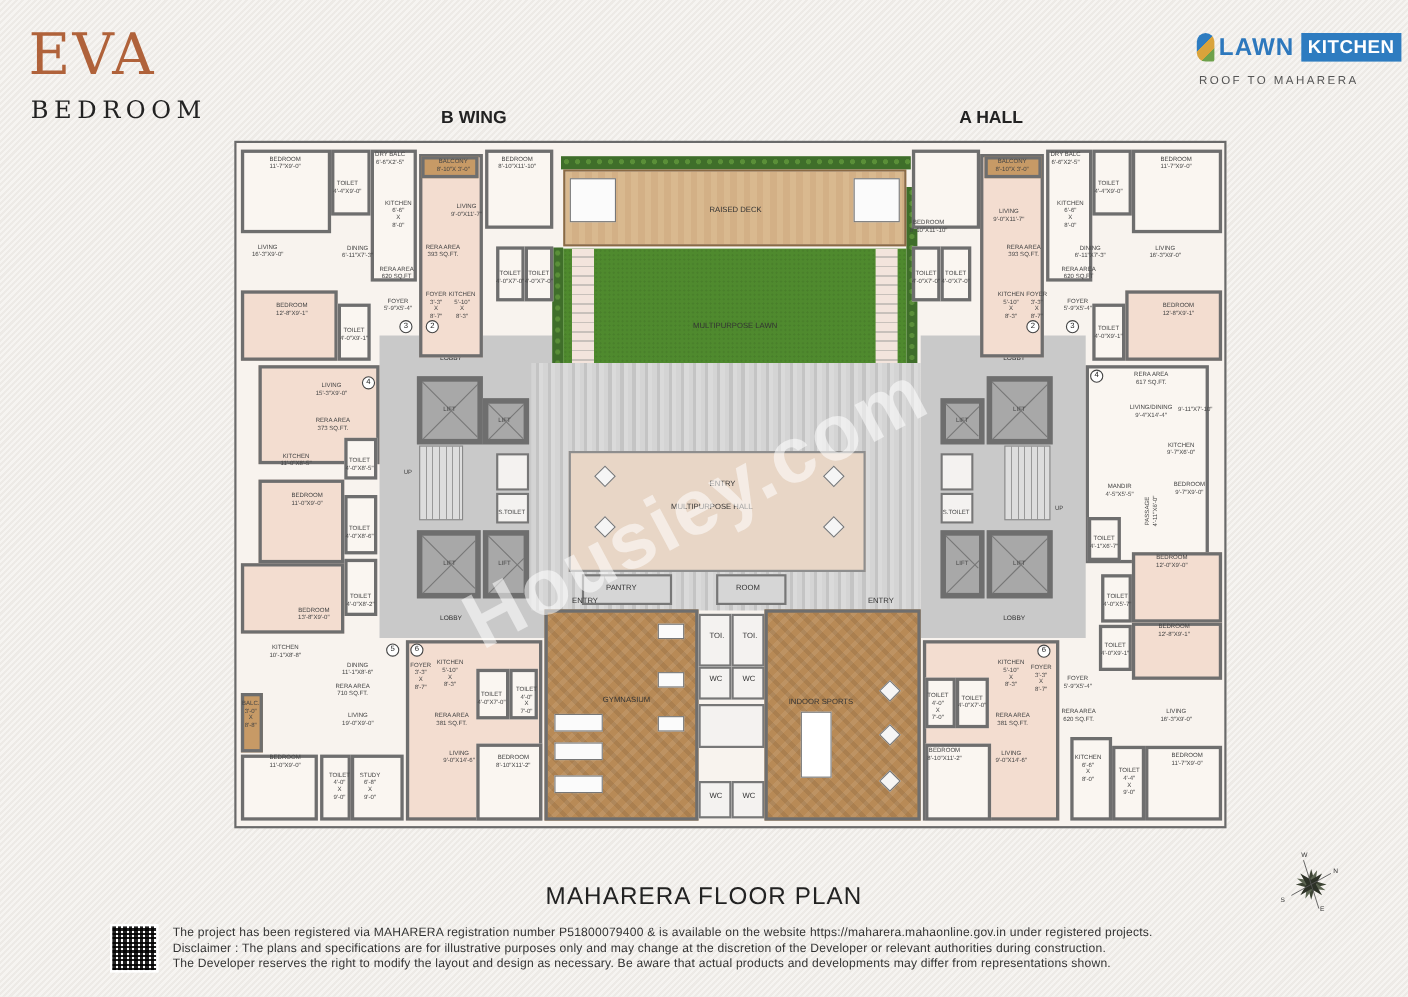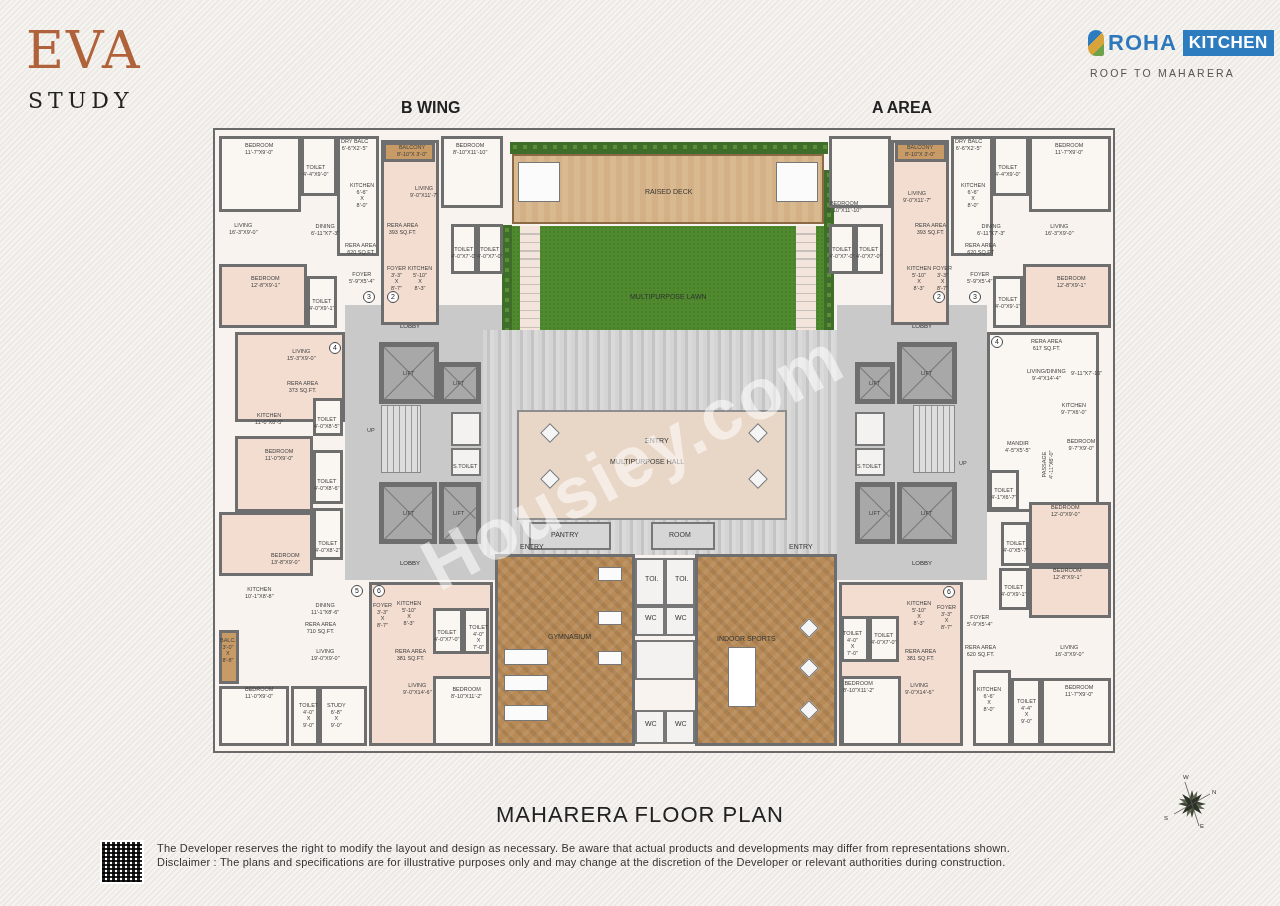--- a/index.html
+++ b/index.html
@@ -48,31 +48,31 @@
   .qr { left: 100px; top: 840px; width: 44px; height: 44px; background: #fff; border: 2px solid #fff;
         background-image: repeating-linear-gradient(0deg, #222 0 2px, transparent 2px 4px), repeating-linear-gradient(90deg, #222 0 3px, transparent 3px 5px);
         background-blend-mode: multiply; }
   .disclaimer { left: 157px; top: 841px; font-size: 11px; line-height: 14px; color: #333; letter-spacing: 0.2px; }
   .compass { left: 1160px; top: 770px; width: 64px; height: 60px; }
 </style>
 </head>
 <body>
 
 <div class="abs logo-eva">EVA</div>
-<div class="abs logo-aspire">STUDY</div>
+<div class="abs logo-aspire">BEDROOM</div>
 
 <div class="abs roha">
   <div class="roha-mark"></div>
-  <span class="roha-word">ROHA</span>
+  <span class="roha-word">LAWN</span>
   <span class="roha-box">KITCHEN</span>
 </div>
 <div class="abs roha-tag">ROOF TO MAHARERA</div>
 
 <div class="abs wing-label" style="left:401px; top:99px;">B WING</div>
-<div class="abs wing-label" style="left:872px; top:99px;">A AREA</div>
+<div class="abs wing-label" style="left:872px; top:99px;">A HALL</div>
 
 <div class="abs plan">
 
   <div class="lobby" style="left:130px; top:175px; width:170px; height:275px;"></div>
   <div class="lobby" style="left:622px; top:175px; width:150px; height:275px;"></div>
   <div class="lbl-md" style="left:185px; top:193px; font-size:6px;">LOBBY</div>
   <div class="lbl-md" style="left:185px; top:430px; font-size:6px;">LOBBY</div>
   <div class="lbl-md" style="left:697px; top:193px; font-size:6px;">LOBBY</div>
   <div class="lbl-md" style="left:697px; top:430px; font-size:6px;">LOBBY</div>
 
@@ -447,15 +447,16 @@
     </g>
     <text x="23" y="9" font-size="6" fill="#333" font-family="Liberation Sans, sans-serif">W</text>
     <text x="52" y="24" font-size="6" fill="#333" font-family="Liberation Sans, sans-serif">N</text>
     <text x="4" y="50" font-size="6" fill="#333" font-family="Liberation Sans, sans-serif">S</text>
     <text x="40" y="58" font-size="6" fill="#333" font-family="Liberation Sans, sans-serif">E</text>
   </svg>
 </div>
 
 <div class="abs qr"></div>
 <div class="abs disclaimer">
+  <div>The project has been registered via MAHARERA registration number P51800079400 &amp; is available on the website https://maharera.mahaonline.gov.in under registered projects.</div>
+  <div>Disclaimer : The plans and specifications are for illustrative purposes only and may change at the discretion of the Developer or relevant authorities during construction.</div>
   <div>The Developer reserves the right to modify the layout and design as necessary. Be aware that actual products and developments may differ from representations shown.</div>
-  <div>Disclaimer : The plans and specifications are for illustrative purposes only and may change at the discretion of the Developer or relevant authorities during construction.</div>
 </div>
 
 </body></html>

